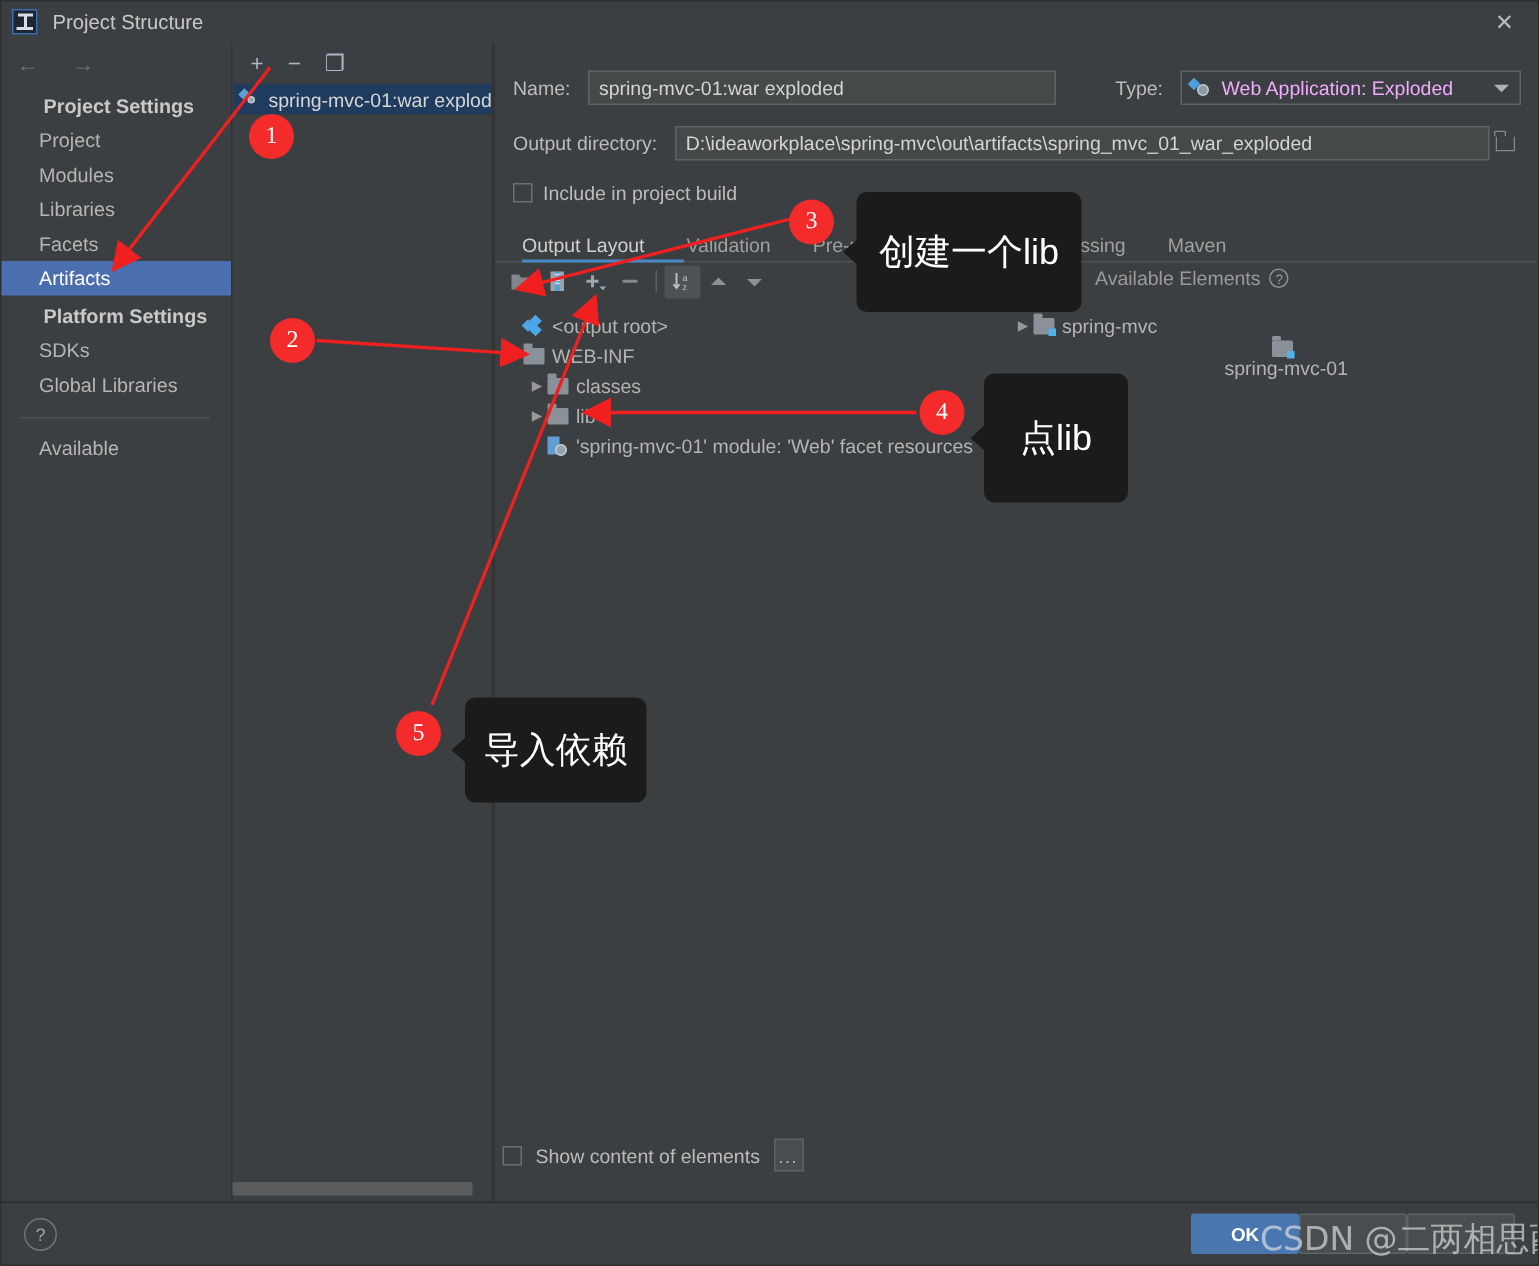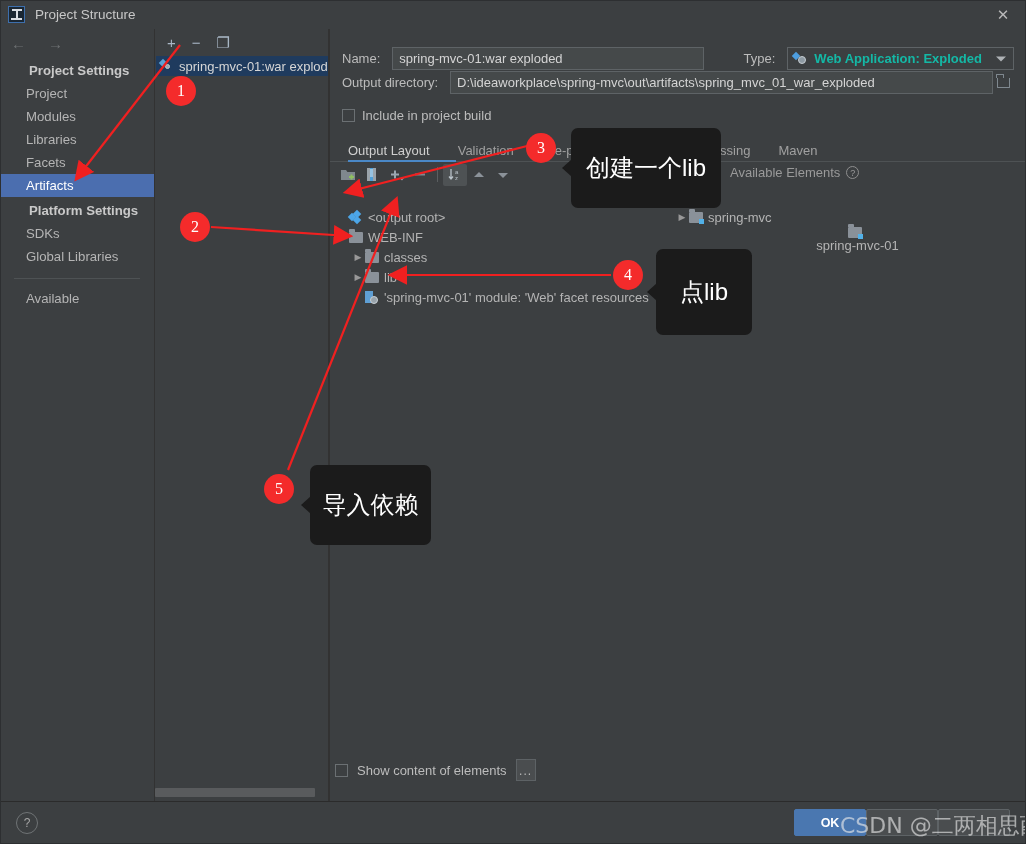--- a/index.html
+++ b/index.html
@@ -103,23 +103,23 @@
     background: #3c3f41;
   }
   .field-row { display: flex; align-items: center; padding: 0 12px; }
   .lbl { color: #bcbcbc; font-size: 13px; white-space: nowrap; }
   .textbox {
     background: #45494a; border: 1px solid #5e6366; color: #d4d4d4;
     height: 23px; display: flex; align-items: center; padding: 0 6px;
     font-size: 13px; overflow: hidden; white-space: nowrap;
   }
   .combo {
-    background: #3c3f41; border: 1px solid #5e6366; color: #14b8a6;
+    background: #3c3f41; border: 1px solid #5e6366; color: #f0abfc;
     height: 23px; display: flex; align-items: center; padding: 0 4px 0 5px;
-    font-size: 13px; gap: 6px; position: relative; font-weight: bold;
+    font-size: 13px; gap: 6px; position: relative;
   }
   .combo .caret {
     position: absolute; right: 7px; top: 50%; transform: translateY(-50%);
     border-left: 5px solid transparent; border-right: 5px solid transparent;
     border-top: 5px solid #aeb2b5;
   }
   .web-icon { width: 15px; height: 14px; position: relative; flex: 0 0 auto; }
   .web-icon .d1 { position: absolute; left: 0; top: 1px; width: 6px; height: 6px;
                   background: #4d9ee0; transform: rotate(45deg); }
   .web-icon .d2 { position: absolute; left: 5px; top: 4px; width: 8px; height: 8px;
@@ -347,21 +347,21 @@
       <div class="combo" style="width:233px; margin-left:12px;">
         <span class="web-icon">
           <span class="d1"></span>
             <span class="d2"></span>
         </span>
         <span>Web Application: Exploded</span>
         <span class="caret"></span>
       </div>
     </div>
 
-    <div class="field-row" style="margin-top:1px;">
+    <div class="field-row" style="margin-top:14px;">
       <span class="lbl">Output directory:</span>
       <div class="textbox" style="width:556px; margin-left:12px; position:relative;">
         <span>D:\ideaworkplace\spring-mvc\out\artifacts\spring_mvc_01_war_exploded</span>
       </div>
       <div class="folder-btn">
         <span class="folder-glyph"></span>
       </div>
     </div>
 
     <div class="checkbox-row" style="margin-top:14px;">
@@ -507,21 +507,21 @@
 
     <line x1="288" y1="470" x2="396" y2="200" stroke="#f02020" stroke-width="2.2" marker-end="url(#ah)"></line>
   </svg>
 
   <div class="callout" style="left:571px; top:128px; width:150px; height:80px;">
     <span>创建一个lib</span>
   </div>
   <div class="callout" style="left:656px; top:249px; width:96px; height:86px;">
     <span>点lib</span>
   </div>
-  <div class="callout" style="left:310px; top:465px; width:121px; height:80px;">
+  <div class="callout" style="left:310px; top:465px; width:121px; height:70px;">
     <span>导入依赖</span>
   </div>
 
   <div class="badge" style="left:166px; top:76px;">1</div>
   <div class="badge" style="left:180px; top:212px;">2</div>
   <div class="badge" style="left:526px; top:133px;">3</div>
   <div class="badge" style="left:613px; top:260px;">4</div>
   <div class="badge" style="left:264px; top:474px;">5</div>
 
   <div class="watermark">CSDN @二两相思酉</div>

